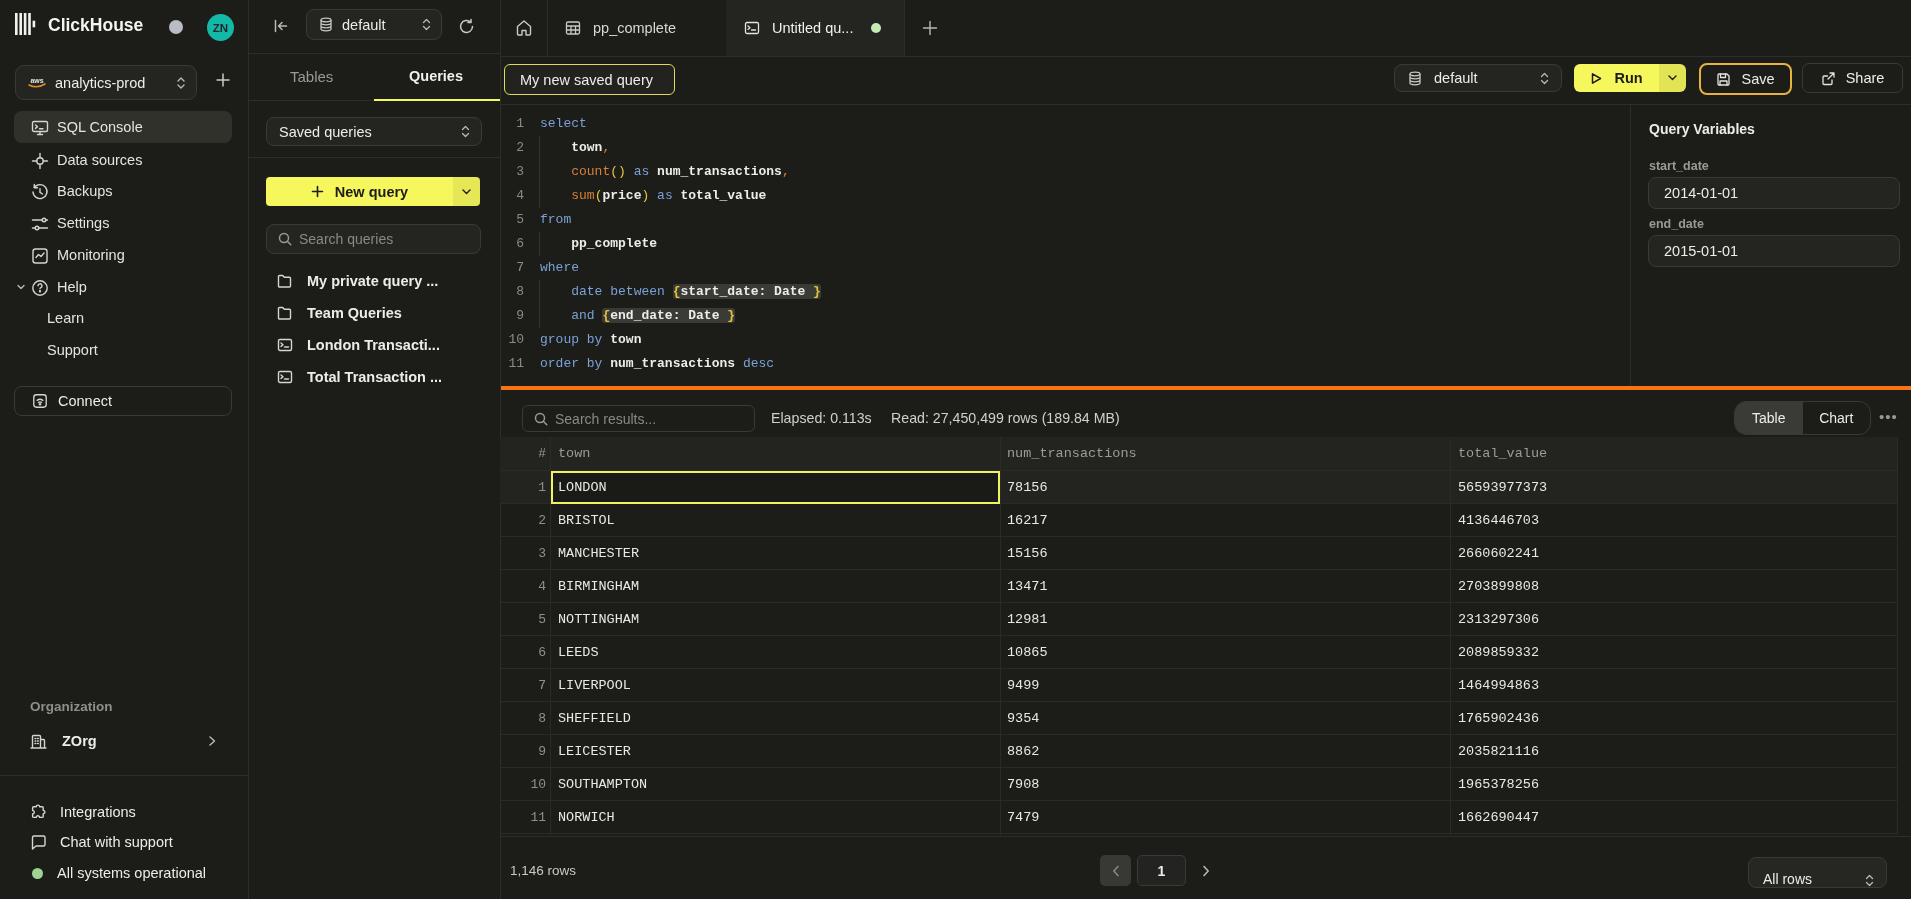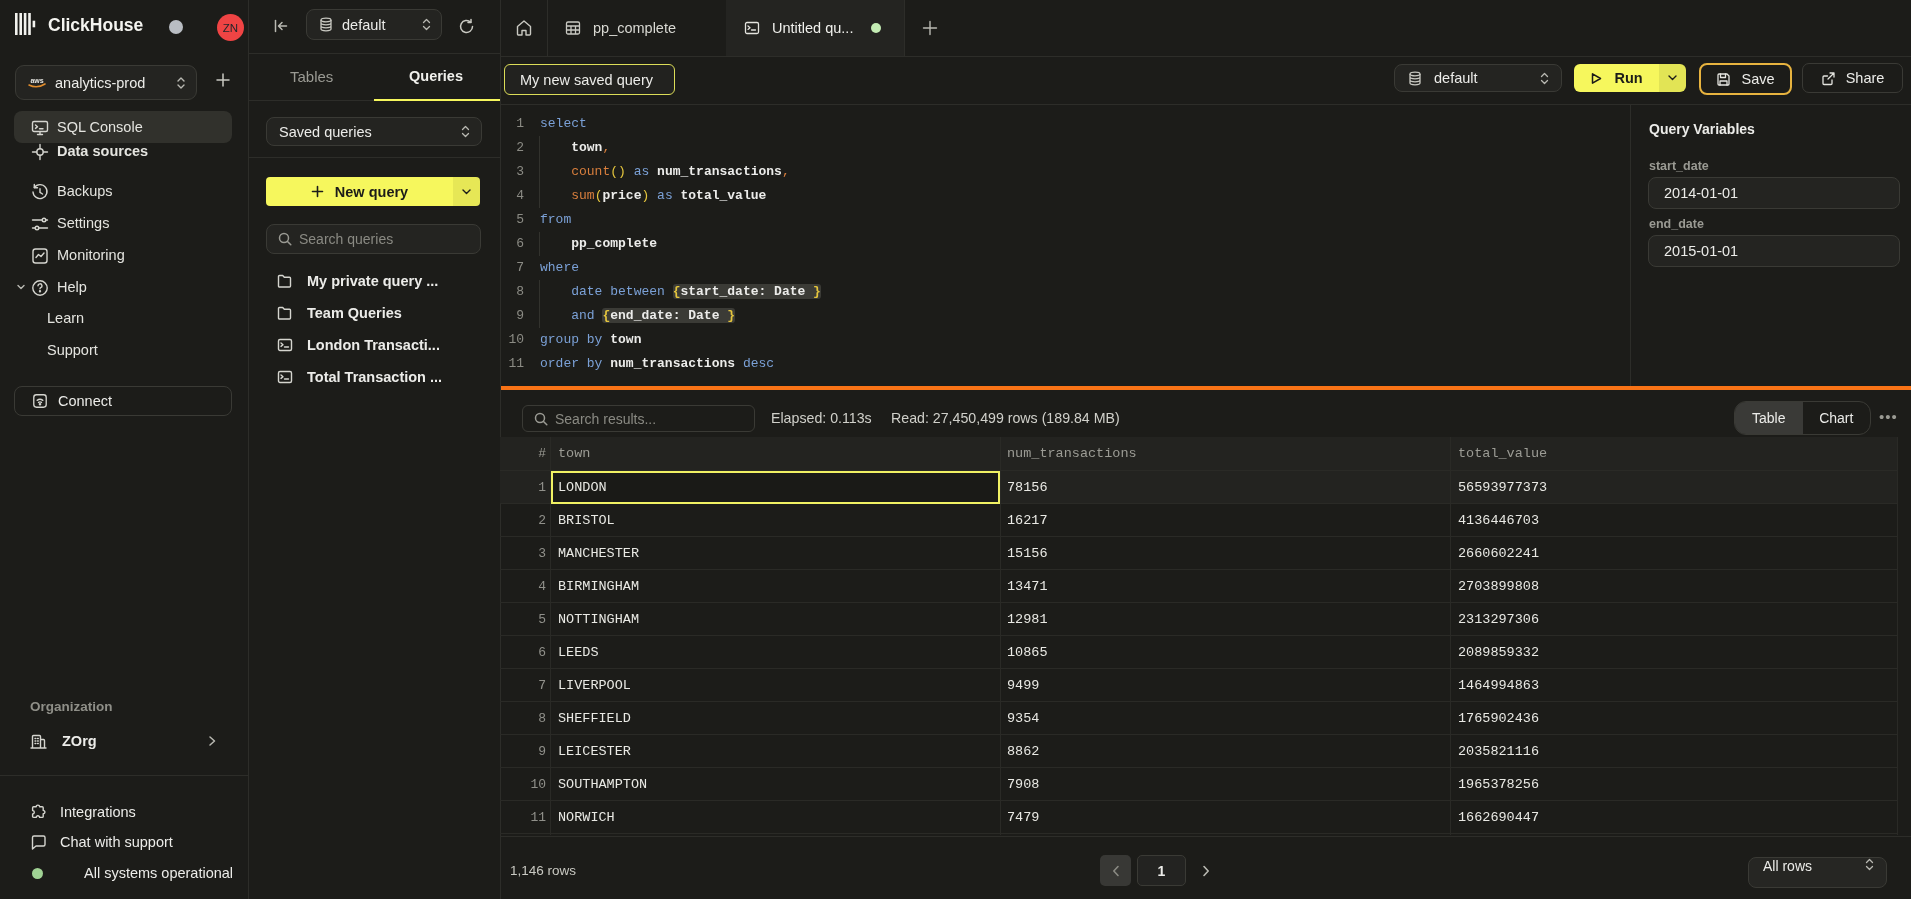--- a/index.html
+++ b/index.html
@@ -54,21 +54,21 @@
         <rect x="8.8" y="0" width="2.6" height="22"></rect>
         <rect x="13.2" y="0" width="2.6" height="22"></rect>
         <rect x="17.6" y="7.7" width="2.6" height="6.6"></rect>
       </g>
     </svg>
   </div>
   <div class="abs" style="left:48px; top:15px; font-size:17.5px; font-weight:bold; color:#f4f4f0;">ClickHouse</div>
   <div class="abs" style="left:344px; top:20px;"></div>
   <div class="abs" style="left:344px; top:20px;"></div>
   <div class="abs" style="left:169px; top:20px; width:14px; height:14px; border-radius:50%; background:#b9bdc3;"></div>
-  <div class="abs" style="left:217px; top:14px; width:27px; height:27px; border-radius:50%; background:#ef4444; color:#22262b; font-size:11.5px; font-weight:normal; display:flex; align-items:center; justify-content:center;">ZN</div>
+  <div class="abs" style="left:207px; top:14px; width:27px; height:27px; border-radius:50%; background:#14b8a6; color:#22262b; font-size:11.5px; font-weight:bold; display:flex; align-items:center; justify-content:center;">ZN</div>
 
   <div class="abs ctl" style="left:15px; top:65px; width:182px; height:35px; display:flex; align-items:center; border-radius:9px;">
     <div style="width:20px; height:13px; margin-left:11px; position:relative;">
       <svg width="20" height="13" viewBox="0 0 20 13">
         <text x="10" y="7" font-size="7" font-weight="bold" fill="#e8e8e4" text-anchor="middle" font-family="Liberation Sans">aws</text>
         <path d="M2 9 Q10 13 18 8" stroke="#e08c2d" stroke-width="1.6" fill="none" stroke-linecap="round"></path>
       </svg>
     </div>
     <div style="margin-left:8px; font-size:14.5px; color:#ececе9;">analytics-prod</div>
     <svg width="10" height="14" viewBox="0 0 10 14" style="margin-left:auto; margin-right:10px;" stroke="#b9b9b2" stroke-width="1.4" fill="none" stroke-linecap="round" stroke-linejoin="round">
@@ -87,21 +87,21 @@
         <svg width="18" height="18" viewBox="0 0 18 18" stroke="currentColor" stroke-width="1.4" fill="none" stroke-linecap="round" stroke-linejoin="round">
           <rect x="1.5" y="2.5" width="15" height="10" rx="1.5"></rect>
           <path d="M4.5 6 L6.5 7.7 L4.5 9.4"></path>
           <path d="M8.5 9.7 h3.5"></path>
           <path d="M6.5 15.5 h5"></path>
           <path d="M9 12.7 v2.6"></path>
         </svg>
       </div>
     SQL Console
   </div>
-  <div class="navitem" style="top:135px;font-weight:bold;">
+  <div class="navitem" style="top:144px;">
     <div class="ic">
         <svg width="18" height="18" viewBox="0 0 18 18" stroke="currentColor" stroke-width="1.4" fill="none" stroke-linecap="round">
           <circle cx="9" cy="9" r="3.2"></circle>
           <path d="M9 1.5 v4.3 M9 12.2 v4.3 M1.5 9 h4.3 M12.2 9 h4.3"></path>
         </svg>
       </div>
     Data sources
   </div>
   <div class="navitem" style="top:175px;">
     <div class="ic">
@@ -176,21 +176,21 @@
         <path d="M6.2 2.8 a1.7 1.7 0 1 1 3.4 0 h2.6 a1 1 0 0 1 1 1 v2.6 a1.7 1.7 0 1 1 0 3.4 v2.6 a1 1 0 0 1 -1 1 H9.6 a1.7 1.7 0 1 0 -3.4 0 H3.6 a1 1 0 0 1 -1-1 V10 a1.7 1.7 0 1 0 0-3.4 V3.8 a1 1 0 0 1 1-1 z"></path>
       </svg>
     <span style="margin-left:13px; font-size:14.5px;">Integrations</span>
   </div>
   <div class="abs row" style="left:30px; top:832px; height:20px;">
     <svg width="17" height="17" viewBox="0 0 17 17" stroke="#d5d5cf" stroke-width="1.4" fill="none" stroke-linecap="round" stroke-linejoin="round">
         <path d="M15 10.5 a1.5 1.5 0 0 1 -1.5 1.5 H6 l-3.5 3 V3.5 A1.5 1.5 0 0 1 4 2 h9.5 A1.5 1.5 0 0 1 15 3.5 z"></path>
       </svg>
     <span style="margin-left:13px; font-size:14.5px;">Chat with support</span>
   </div>
-  <div class="abs row" style="left:32px; top:863px; height:20px;gap:27px;">
+  <div class="abs row" style="left:32px; top:863px; height:20px;">
     <div style="width:11px; height:11px; border-radius:50%; background:#a0d294;"></div>
     <span style="margin-left:14px; font-size:14.5px;">All systems operational</span>
   </div>
 </div>
 
 <div id="panel2">
 
   <div class="abs" style="left:0; top:0; width:251px; height:54px; border-bottom:1px solid #2d2d29;">
     <svg width="16" height="16" viewBox="0 0 16 16" style="position:absolute; left:24px; top:18px;" stroke="#b9b9b2" stroke-width="1.5" fill="none" stroke-linecap="round" stroke-linejoin="round">
         <path d="M2.5 2.5 v11"></path>
@@ -487,20 +487,20 @@
     <svg width="8" height="12" viewBox="0 0 8 12" stroke="#8a8a83" stroke-width="1.6" fill="none" stroke-linecap="round" stroke-linejoin="round">
         <path d="M6 1.5 L1.8 6 L6 10.5"></path>
       </svg>
   </div>
   <div class="abs" style="left:636px; top:18px; width:49px; height:31px; background:#232321; border:1px solid #3a3a35; border-radius:5px; display:flex; align-items:center; justify-content:center; font-size:14px; font-weight:bold;">1</div>
   <div class="abs" style="left:701px; top:28px;">
     <svg width="8" height="12" viewBox="0 0 8 12" stroke="#b9b9b2" stroke-width="1.6" fill="none" stroke-linecap="round" stroke-linejoin="round">
         <path d="M2 1.5 L6.2 6 L2 10.5"></path>
       </svg>
   </div>
-  <div class="ctl abs" style="left:1247px; top:20px; width:139px; height:31px; display:flex; align-items:flex-start; background:#262623;">
+  <div class="ctl abs" style="left:1247px; top:20px; width:139px; height:31px; display:flex; align-items:flex-end; background:#262623;">
     <span style="margin-left:14px; font-size:14px;">All rows</span>
     <svg width="9" height="13" viewBox="0 0 9 13" style="margin-left:auto; margin-right:12px;" stroke="#b9b9b2" stroke-width="1.3" fill="none" stroke-linecap="round" stroke-linejoin="round">
         <path d="M1.5 4.5 L4.5 1.5 L7.5 4.5"></path>
         <path d="M1.5 8.5 L4.5 11.5 L7.5 8.5"></path>
       </svg>
   </div>
 </div>
 
 </body></html>

